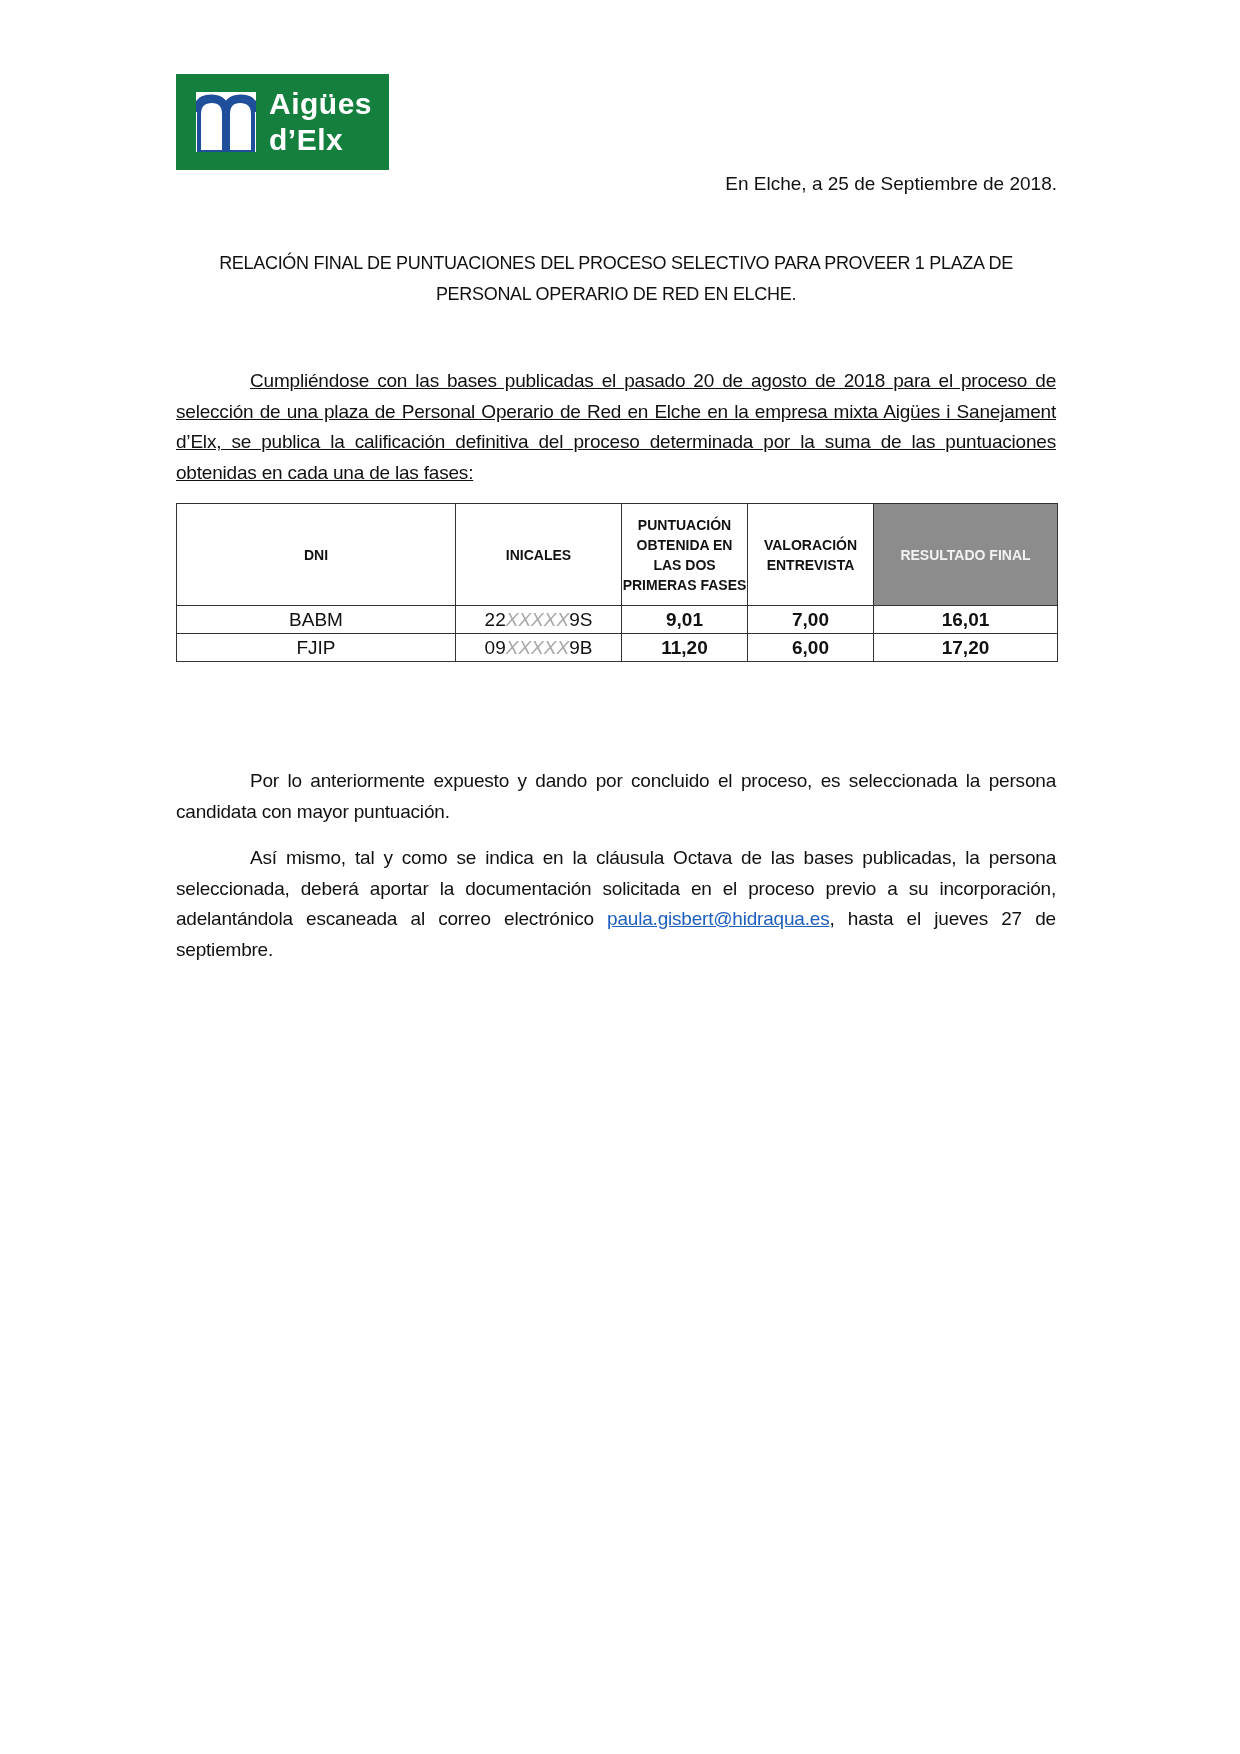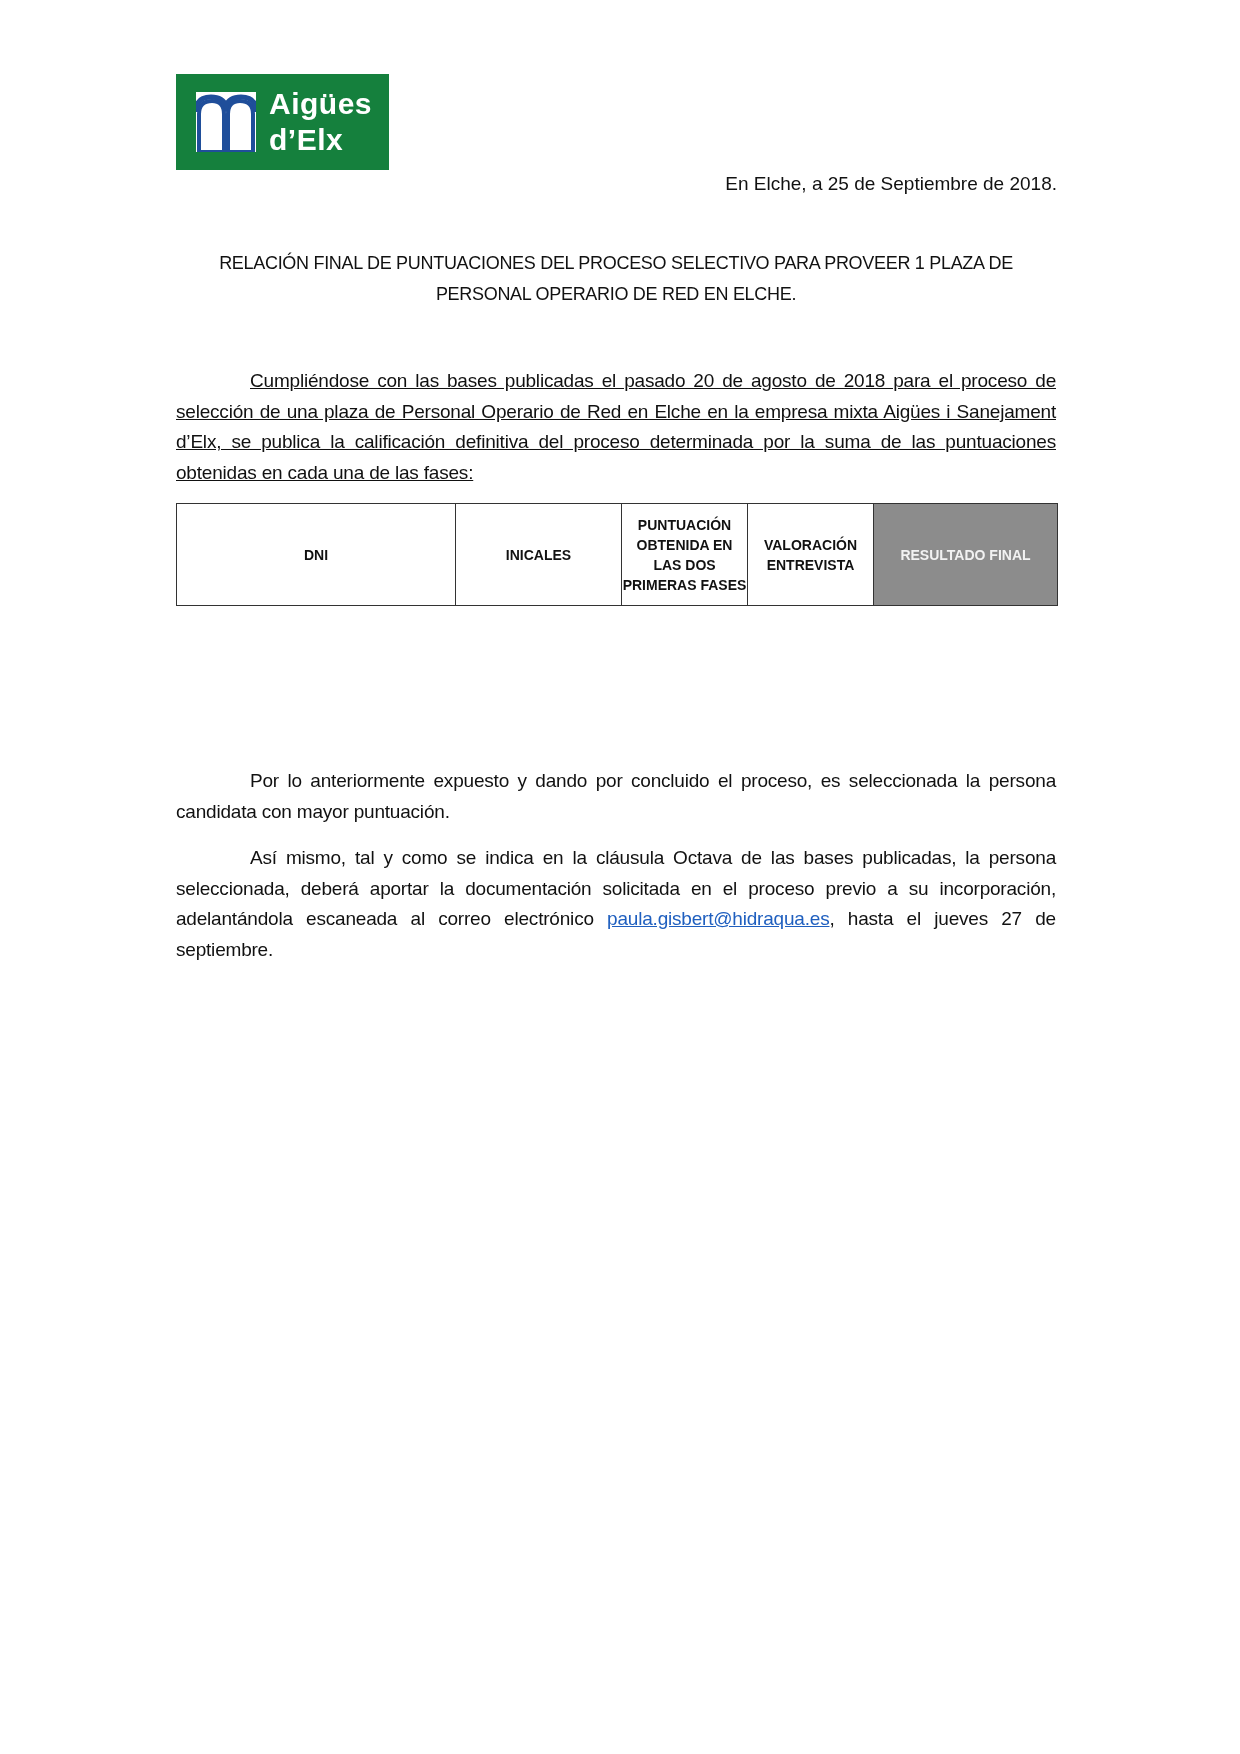--- a/index.html
+++ b/index.html
@@ -87,18 +87,32 @@
   <thead>
     <tr>
       <th>DNI</th>
       <th>INICALES</th>
       <th>PUNTUACIÓN OBTENIDA EN LAS DOS PRIMERAS FASES</th>
       <th>VALORACIÓN ENTREVISTA</th>
       <th class="final">RESULTADO FINAL</th>
     </tr>
   </thead>
   <tbody>
+    <tr>
+      <td>BABM</td>
+      <td><span>22</span><span class="mask">XXXXX</span><span>9S</span></td>
+      <td class="num">9,01</td>
+      <td class="num">7,00</td>
+      <td class="num">16,01</td>
+    </tr>
+    <tr>
+      <td>FJIP</td>
+      <td><span>09</span><span class="mask">XXXXX</span><span>9B</span></td>
+      <td class="num">11,20</td>
+      <td class="num">6,00</td>
+      <td class="num">17,20</td>
+    </tr>
   </tbody>
 </table>
 
 <div class="para" id="p2"><span class="indent"></span><span>Por lo anteriormente expuesto y dando por concluido el proceso, es seleccionada la persona candidata con mayor puntuación.</span></div>
 
 <div class="para" id="p3"><span class="indent"></span><span>Así mismo, tal y como se indica en la cláusula Octava de las bases publicadas, la persona seleccionada, deberá aportar la documentación solicitada en el proceso previo a su incorporación, adelantándola escaneada al correo electrónico </span><a class="email" title="paula.gisbert@hidraqua.es">paula.gisbert@hidraqua.es</a><span>, hasta el jueves 27 de septiembre.</span></div>
 
 </body></html>

